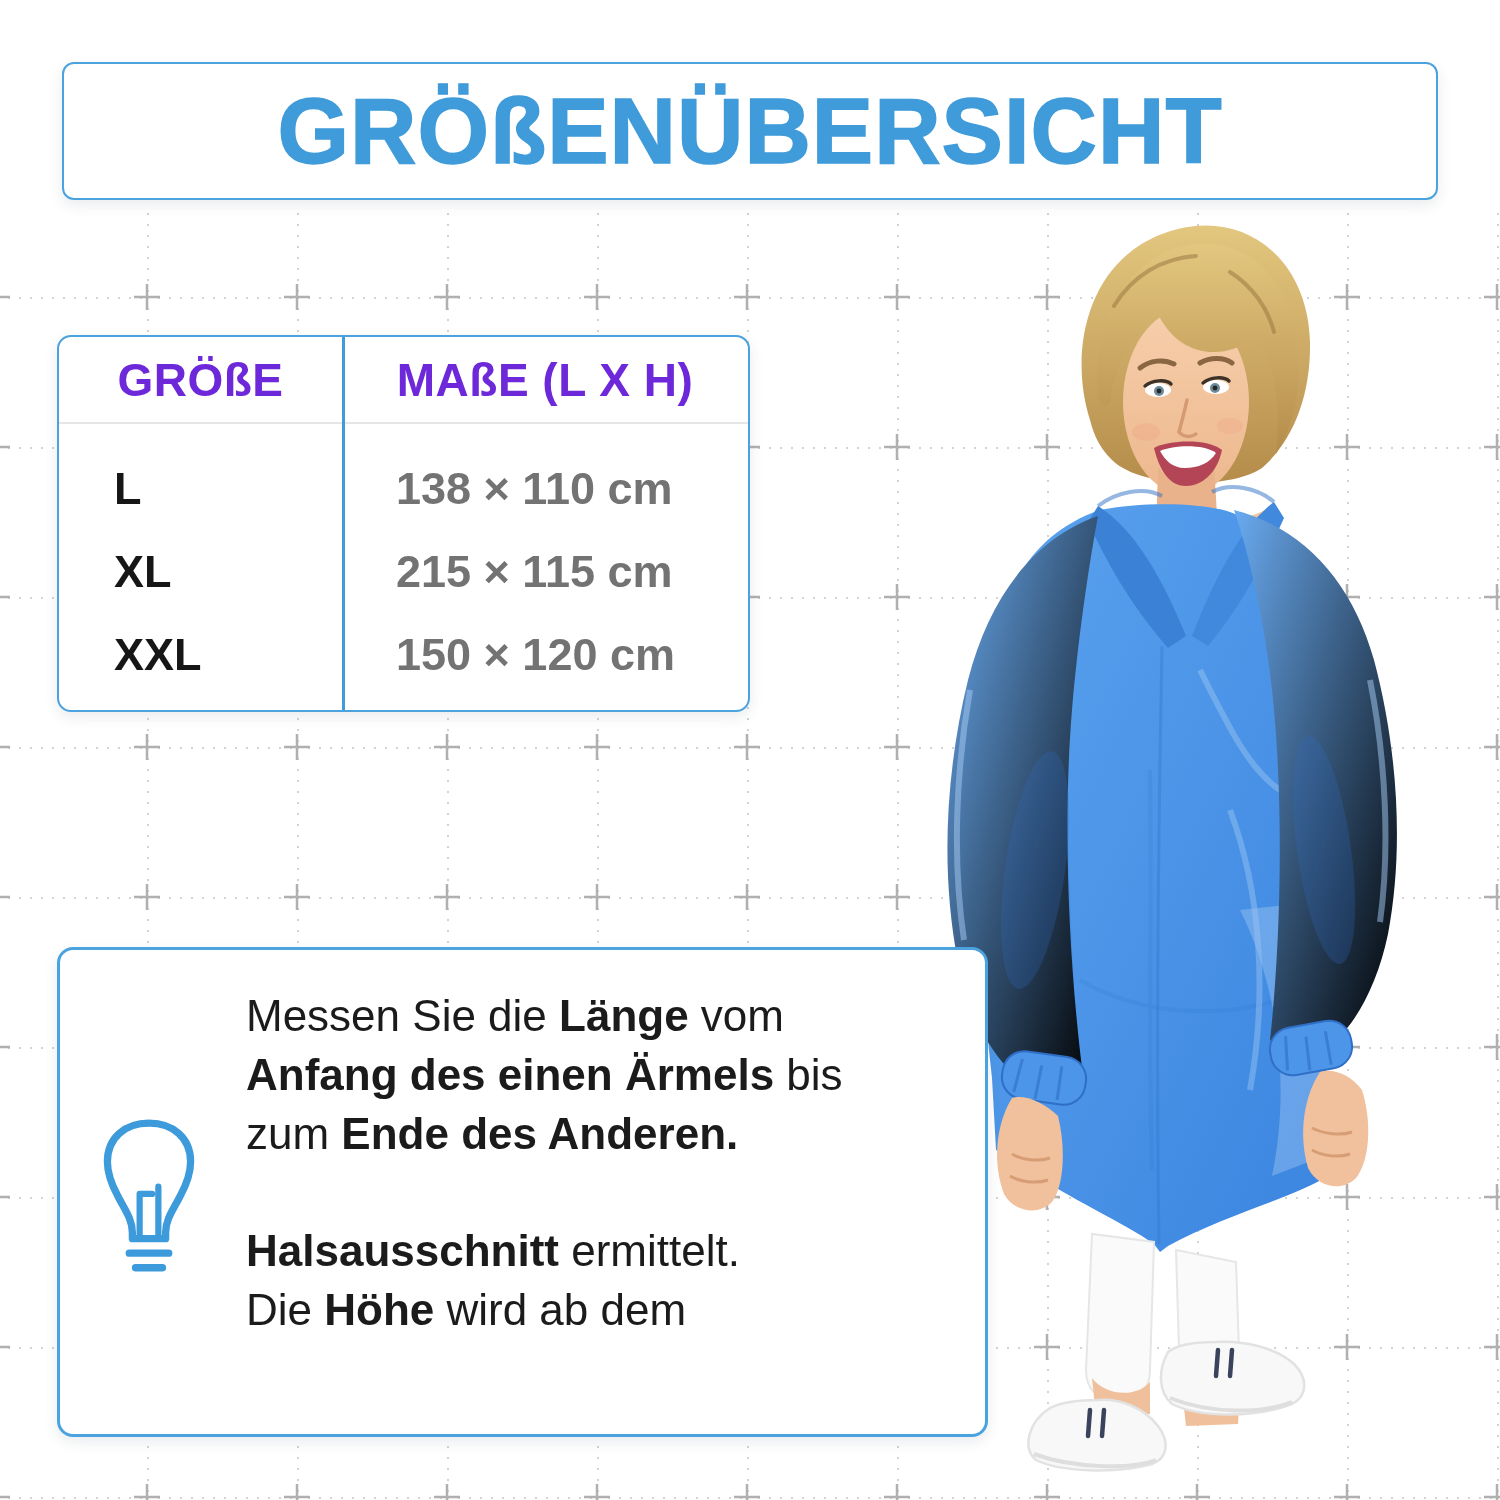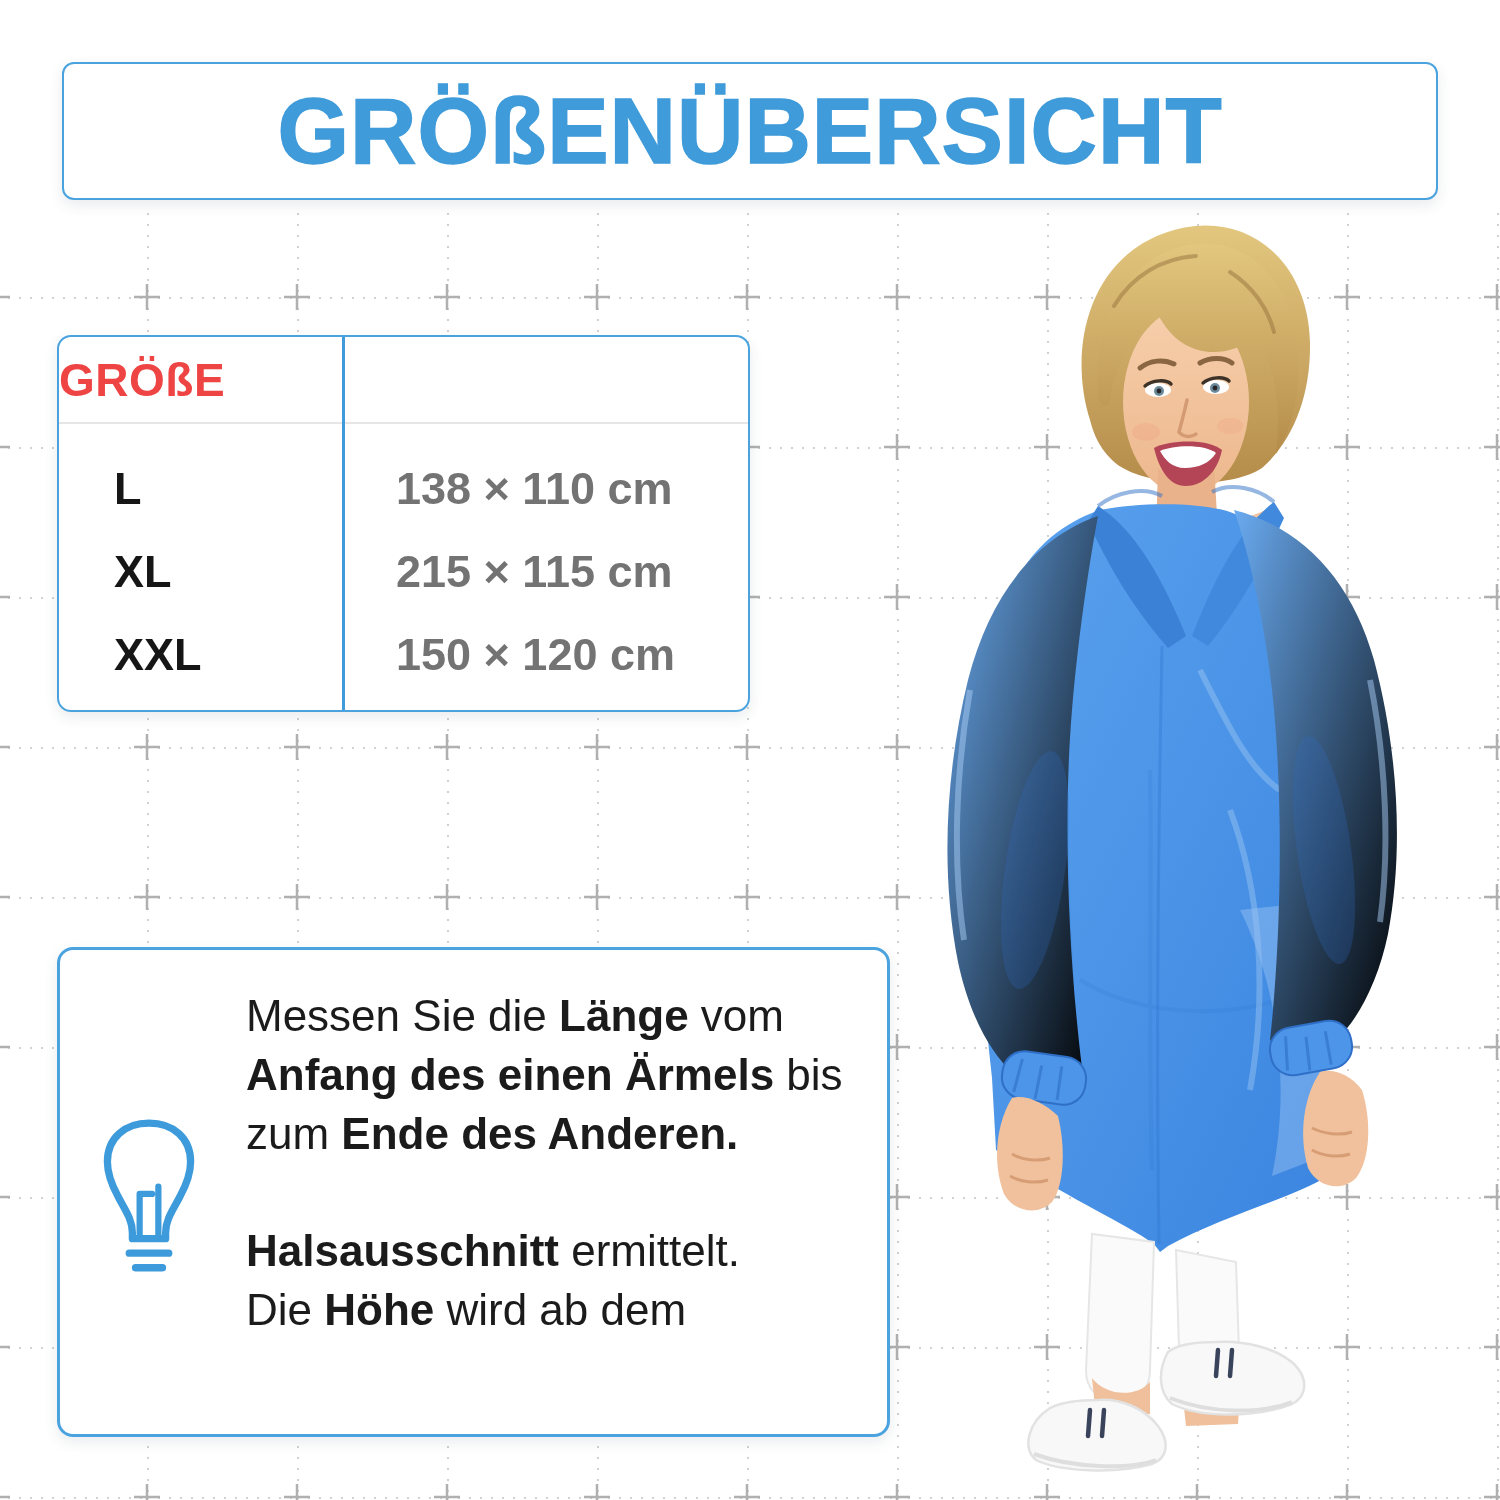--- a/index.html
+++ b/index.html
@@ -19,29 +19,29 @@
     display:flex;align-items:center;justify-content:center;}
   .page-title{
     color:#3f9bd9;font-size:92px;font-weight:700;letter-spacing:1px;
     -webkit-text-stroke:1.5px #3f9bd9;white-space:nowrap;
   }
   
   .table-card{left:57px;top:335px;width:693px;height:377px;border-width:2.5px;border-radius:14px;overflow:hidden;}
   .table-divider{position:absolute;left:283px;top:0;width:3px;height:100%;background:#3f9bd9;}
   .thead{position:absolute;left:0;top:0;right:0;height:85px;display:flex;align-items:center;}
   .thead-sep{position:absolute;left:0;right:0;top:85px;height:2px;background:#e6e6e6;}
-  .th{color:#ef4444;font-weight:700;font-size:46px;letter-spacing:.5px;}
+  .th{color:#6d28d9;font-weight:700;font-size:46px;letter-spacing:.5px;text-align:center;}
   .th.c1{width:283px;}
   .th.c2{flex:1;}
   .trow{position:absolute;left:0;right:0;height:84px;display:flex;align-items:center;}
   .trow.r0{top:110px;} .trow.r1{top:193px;} .trow.r2{top:276px;align-items:center;}
   .td-size{width:283px;box-sizing:border-box;padding-left:55px;font-weight:700;font-size:45px;color:#161616;}
   .td-dim{flex:1;box-sizing:border-box;padding-left:54px;font-weight:700;font-size:45px;color:#737373;}
   
-  .tip-card{left:57px;top:947px;width:833px;height:490px;}
+  .tip-card{left:57px;top:947px;width:931px;height:490px;}
   .bulb{position:absolute;left:30px;top:168px;width:118px;height:156px;}
   .tip-text{position:absolute;left:186px;top:36px;width:640px;color:#1b1b1b;font-size:44px;line-height:59px;}
   .tip-text .p1{margin:0 0 58px 0;}
   .tip-text .p2{margin:0 0 31px 0;}
   .tip-text .p3{margin:0;}
   .tip-text .b{font-weight:700;}
   
   .model{position:absolute;left:900px;top:210px;width:580px;height:1290px;}
 </style>
 </head>
@@ -188,20 +188,21 @@
     </g>
   </svg>
 
   <div class="card header-card">
     <div class="page-title">GRÖßENÜBERSICHT</div>
   </div>
 
   <div class="card table-card">
     <div class="thead">
       <div class="th c1">GRÖßE</div>
+      <div class="th c2">MAßE (L X H)</div>
     </div>
     <div class="thead-sep"></div>
     <div class="trow r0">
       <span class="td-size">L</span>
       <span class="td-dim">138 × 110 cm</span>
     </div>
     <div class="trow r1">
       <span class="td-size">XL</span>
       <span class="td-dim">215 × 115 cm</span>
     </div>

